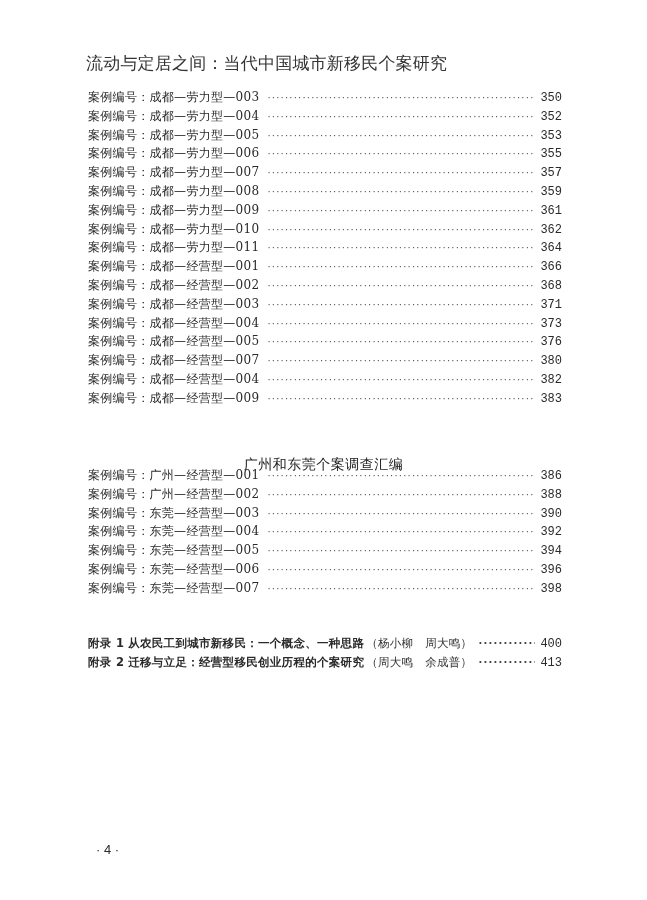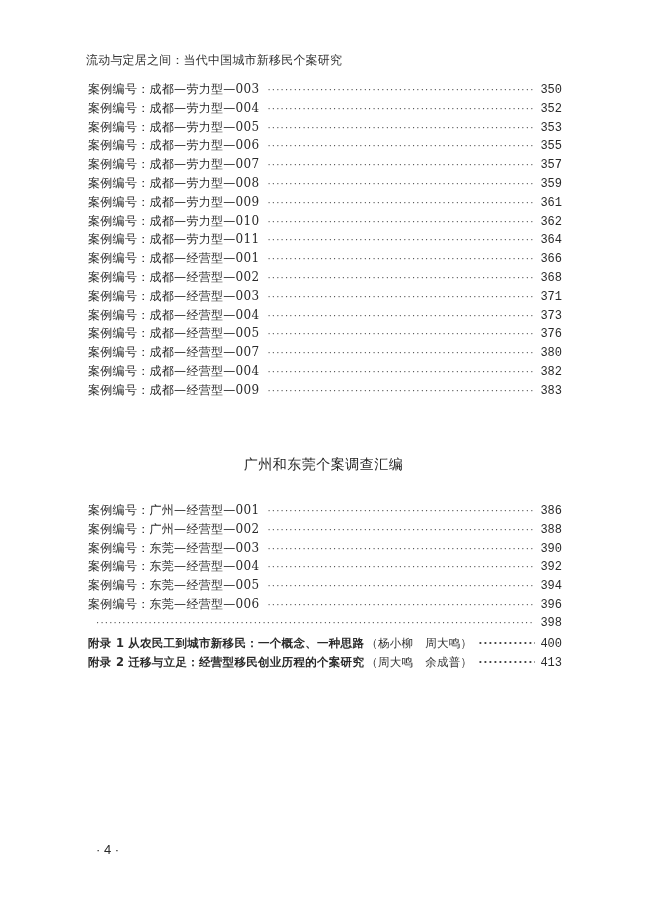--- a/index.html
+++ b/index.html
@@ -1,39 +1,39 @@
 <!DOCTYPE html>
 <html><head>
 <meta charset="utf-8">
 <style>
   html, body { margin: 0; padding: 0; background: #ffffff; }
   body { width: 647px; height: 900px; position: relative; overflow: hidden;
          font-family: "DejaVu Serif", "Liberation Serif", serif; color: #2a2a2a; }
-  .header { position: absolute; left: 86px; top: 52px; font-size: 12px; letter-spacing: 0.2px; color: #333; }
+  .header { position: absolute; left: 86px; top: 52px; font-size: 17px; letter-spacing: 0.2px; color: #333; }
   .toc { position: absolute; left: 88px; width: 474px; }
   .row { display: flex; align-items: baseline; height: 18.8px; font-size: 12px; line-height: 18.8px; }
   .row .label { white-space: nowrap; letter-spacing: 0.3px; }
   .row .dots { flex: 1; overflow: hidden; white-space: nowrap; margin: 0 6px 0 8px; letter-spacing: 1.2px; color: #444; font-size: 10px; }
   .row .dots::before { content: "································································································································"; }
   .row .page { white-space: nowrap; font-family: Liberation Mono, monospace; font-size: 12px; }
   .section-title { position: absolute; left: 0; width: 647px; top: 456px; text-align: center;
                    font-family: "DejaVu Sans", "Liberation Sans", sans-serif; font-weight: normal; font-size: 14px; letter-spacing: 0.5px; color: #222; }
   .appendix .row { font-family: "DejaVu Sans", "Liberation Sans", sans-serif; font-weight: bold; font-size: 11.5px; }
   .appendix .num { margin-right: 4px; }
   .appendix .authors { font-family: "DejaVu Serif", serif; font-weight: normal; color: #333; margin-left: 2px; }
   .appendix .dots { flex: 1; margin: 0 5px 0 6px; }
   .appendix .page { font-weight: normal; }
   .pageno { position: absolute; left: 96px; top: 842px; font-size: 13px; font-family: "Liberation Sans", sans-serif; }
 </style>
 </head>
 <body>
 
 <div class="header">流动与定居之间：当代中国城市新移民个案研究</div>
 
-<div class="toc" style="top:80px;">
+<div class="toc" style="top:88px;">
   <div class="row">
       <span class="label">案例编号：成都—劳力型—003</span>
       <span class="dots"></span>
       <span class="page">350</span>
     </div>
   <div class="row">
       <span class="label">案例编号：成都—劳力型—004</span>
       <span class="dots"></span>
       <span class="page">352</span>
     </div>
@@ -109,21 +109,21 @@
     </div>
   <div class="row">
       <span class="label">案例编号：成都—经营型—009</span>
       <span class="dots"></span>
       <span class="page">383</span>
     </div>
 </div>
 
 <div class="section-title">广州和东莞个案调查汇编</div>
 
-<div class="toc" style="top:501px;">
+<div class="toc" style="top:466px;">
   <div class="row">
       <span class="label">案例编号：广州—经营型—001</span>
       <span class="dots"></span>
       <span class="page">386</span>
     </div>
   <div class="row">
       <span class="label">案例编号：广州—经营型—002</span>
       <span class="dots"></span>
       <span class="page">388</span>
     </div>
@@ -141,20 +141,21 @@
       <span class="label">案例编号：东莞—经营型—005</span>
       <span class="dots"></span>
       <span class="page">394</span>
     </div>
   <div class="row">
       <span class="label">案例编号：东莞—经营型—006</span>
       <span class="dots"></span>
       <span class="page">396</span>
     </div>
   <div class="row">
+      <span class="label">案例编号：东莞—经营型—007</span>
       <span class="dots"></span>
       <span class="page">398</span>
     </div>
 </div>
 
 <div class="toc appendix" style="top:634px;">
   <div class="row">
     <span class="label num">附录 1</span>
     <span class="label">从农民工到城市新移民：一个概念、一种思路</span>
     <span class="label authors">（杨小柳　周大鸣）</span>

